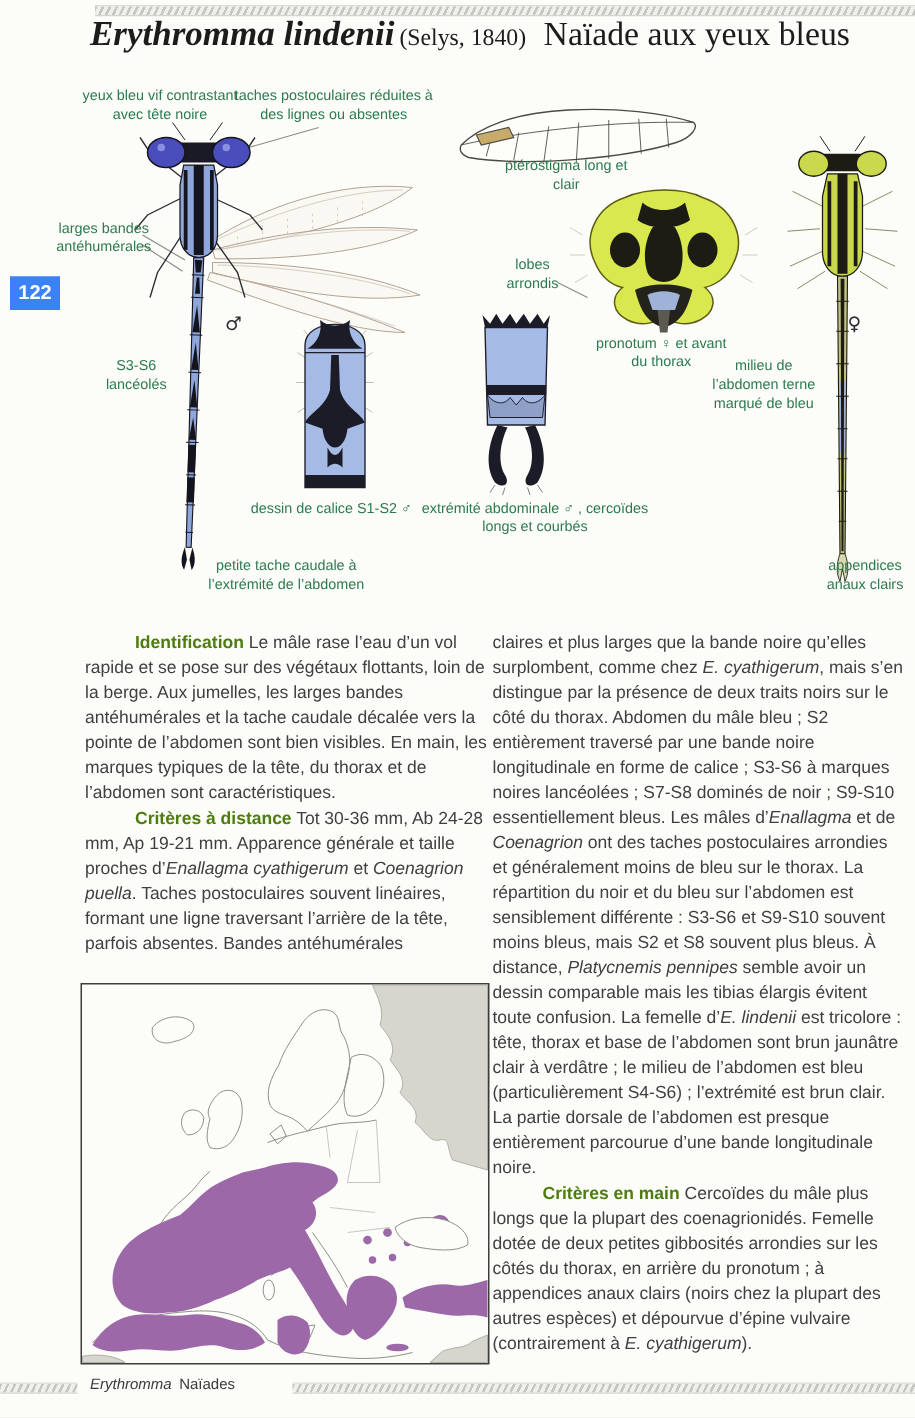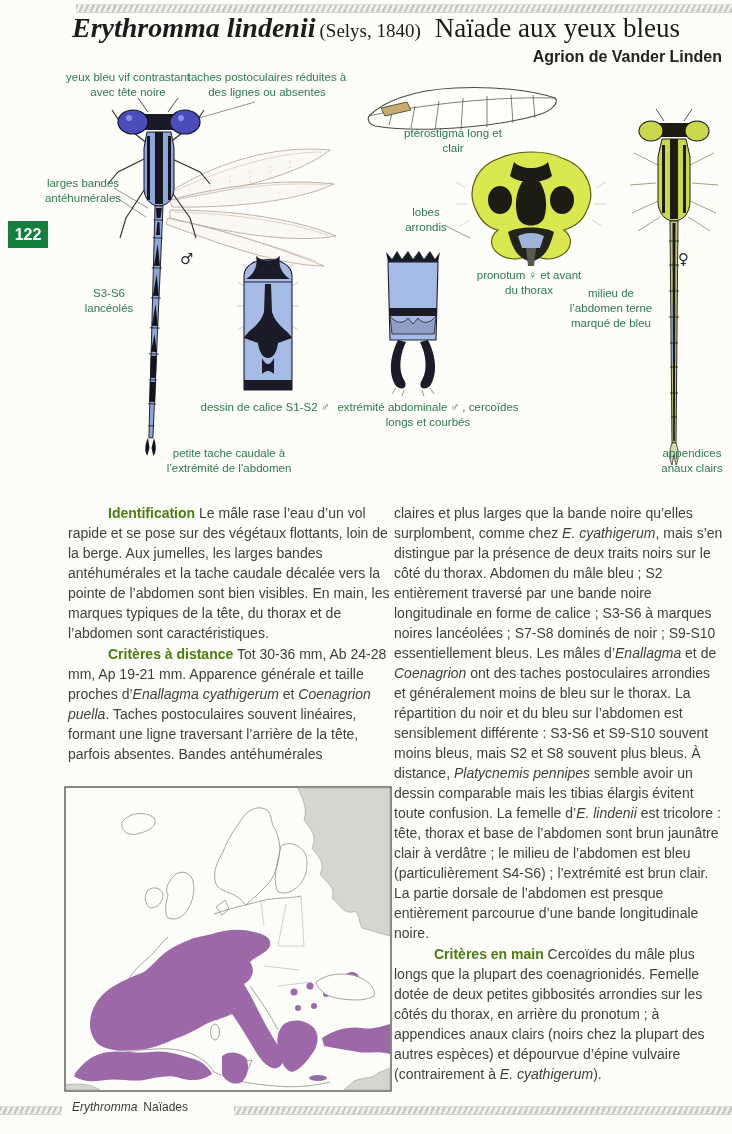--- a/index.html
+++ b/index.html
@@ -18,21 +18,21 @@
   
   .title-row{position:absolute; left:72px; top:12px; width:650px; white-space:nowrap;
     font-family:"Liberation Serif","DejaVu Serif",serif; color:#1c1c1c;}
   .species{font-style:italic; font-weight:700; font-size:28px;text-align:right;}
   .authority{font-size:19px; font-weight:400; margin-left:4px;}
   .common-name{font-size:27px; font-weight:500; margin-left:14px;}
   .subtitle{position:absolute; right:10px; top:48px; font-size:16px; font-weight:700; color:#222;}
   
   .pagenum{
     position:absolute; left:8px; top:221px; width:40px; height:27px;
-    background:#15803d; color:#fff; font-weight:700; font-size:16px;
+    background:#3b82f6; color:#fff; font-weight:700; font-size:16px;
     display:flex; align-items:center; justify-content:center;
   }
   
   .fig-label{
     position:absolute; font-size:11.5px; line-height:15px; text-align:center;
     color:#2d7a50; letter-spacing:0px;
   }
   .sex-symbol{
     position:absolute; font-family:"DejaVu Sans",sans-serif; font-size:15px; color:#2b2b33;
   }
@@ -51,21 +51,20 @@
 </head>
 <body>
 
 <div class="page">
 
   <div class="braid" style="left:76px; top:4px; width:656px;"></div>
 
   <div class="title-row">
     <span class="species">Erythromma lindenii</span><span class="authority">(Selys, 1840)</span><span class="common-name">Naïade aux yeux bleus</span>
   </div>
-  <div class="subtitle">Agrion de Vander Linden</div>
 
   <div class="pagenum">122</div>
 
   <svg class="fig-art" style="left:0; top:62px;" width="732" height="430" viewBox="0 0 732 430">
     <g stroke="#8a8a80" stroke-width="0.9" fill="none">
       <line x1="255" y1="40" x2="178" y2="62"></line>
       <line x1="114" y1="126" x2="148" y2="146"></line>
       <line x1="114" y1="134" x2="146" y2="155"></line>
       <line x1="446" y1="164" x2="470" y2="176"></line>
     </g>

